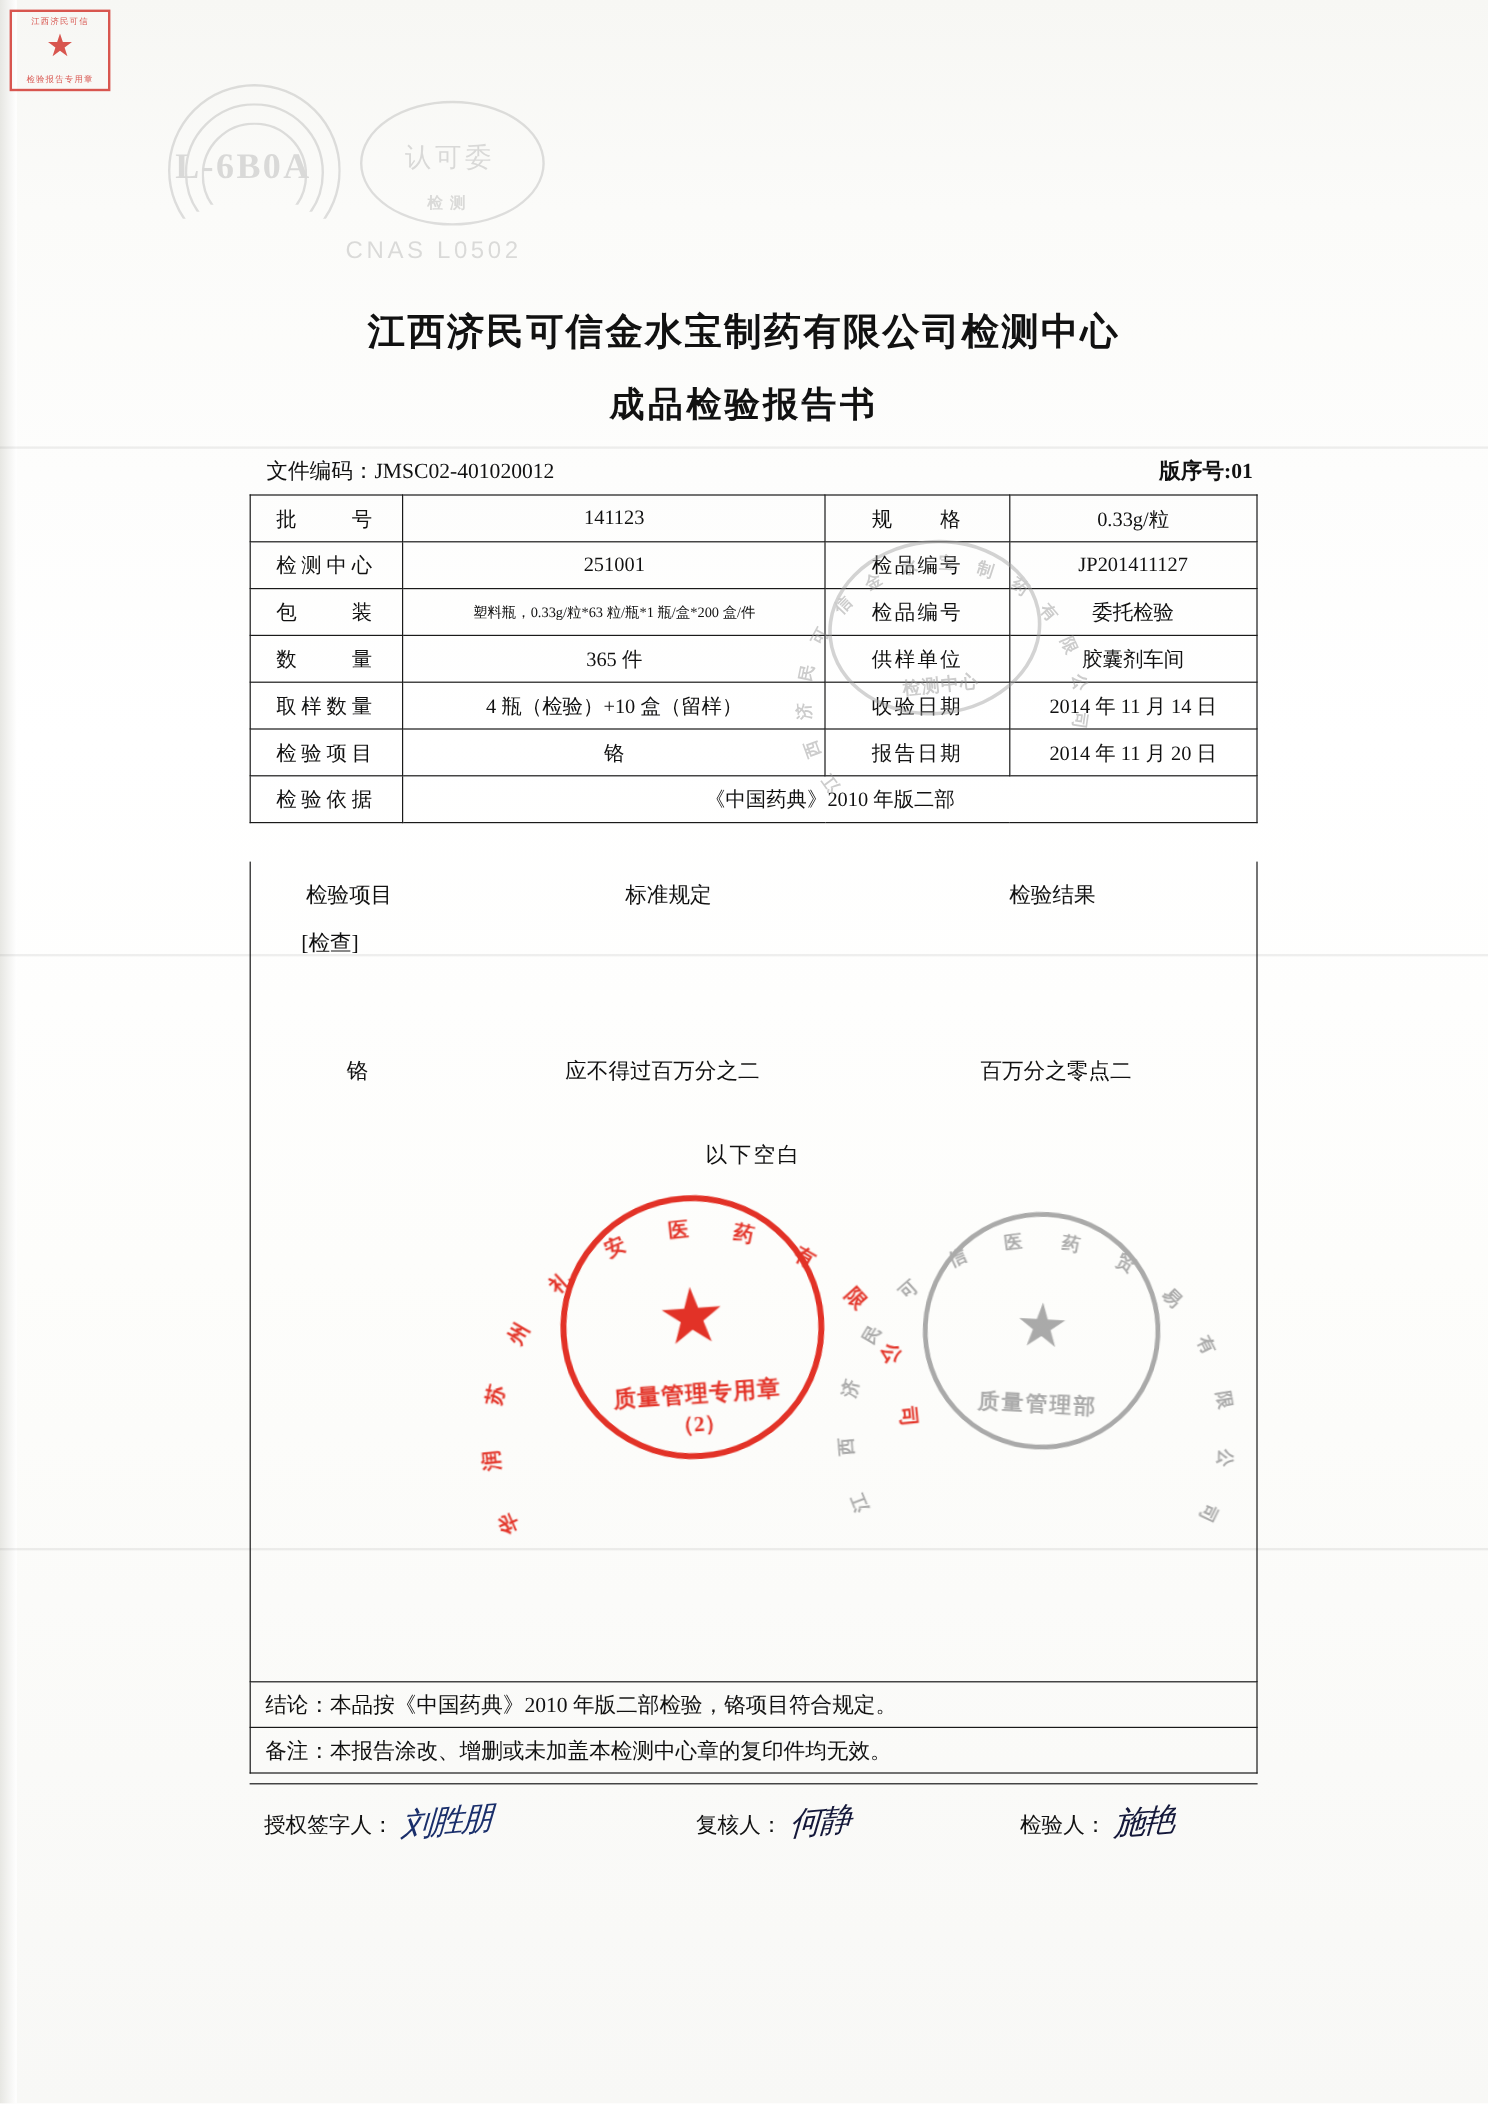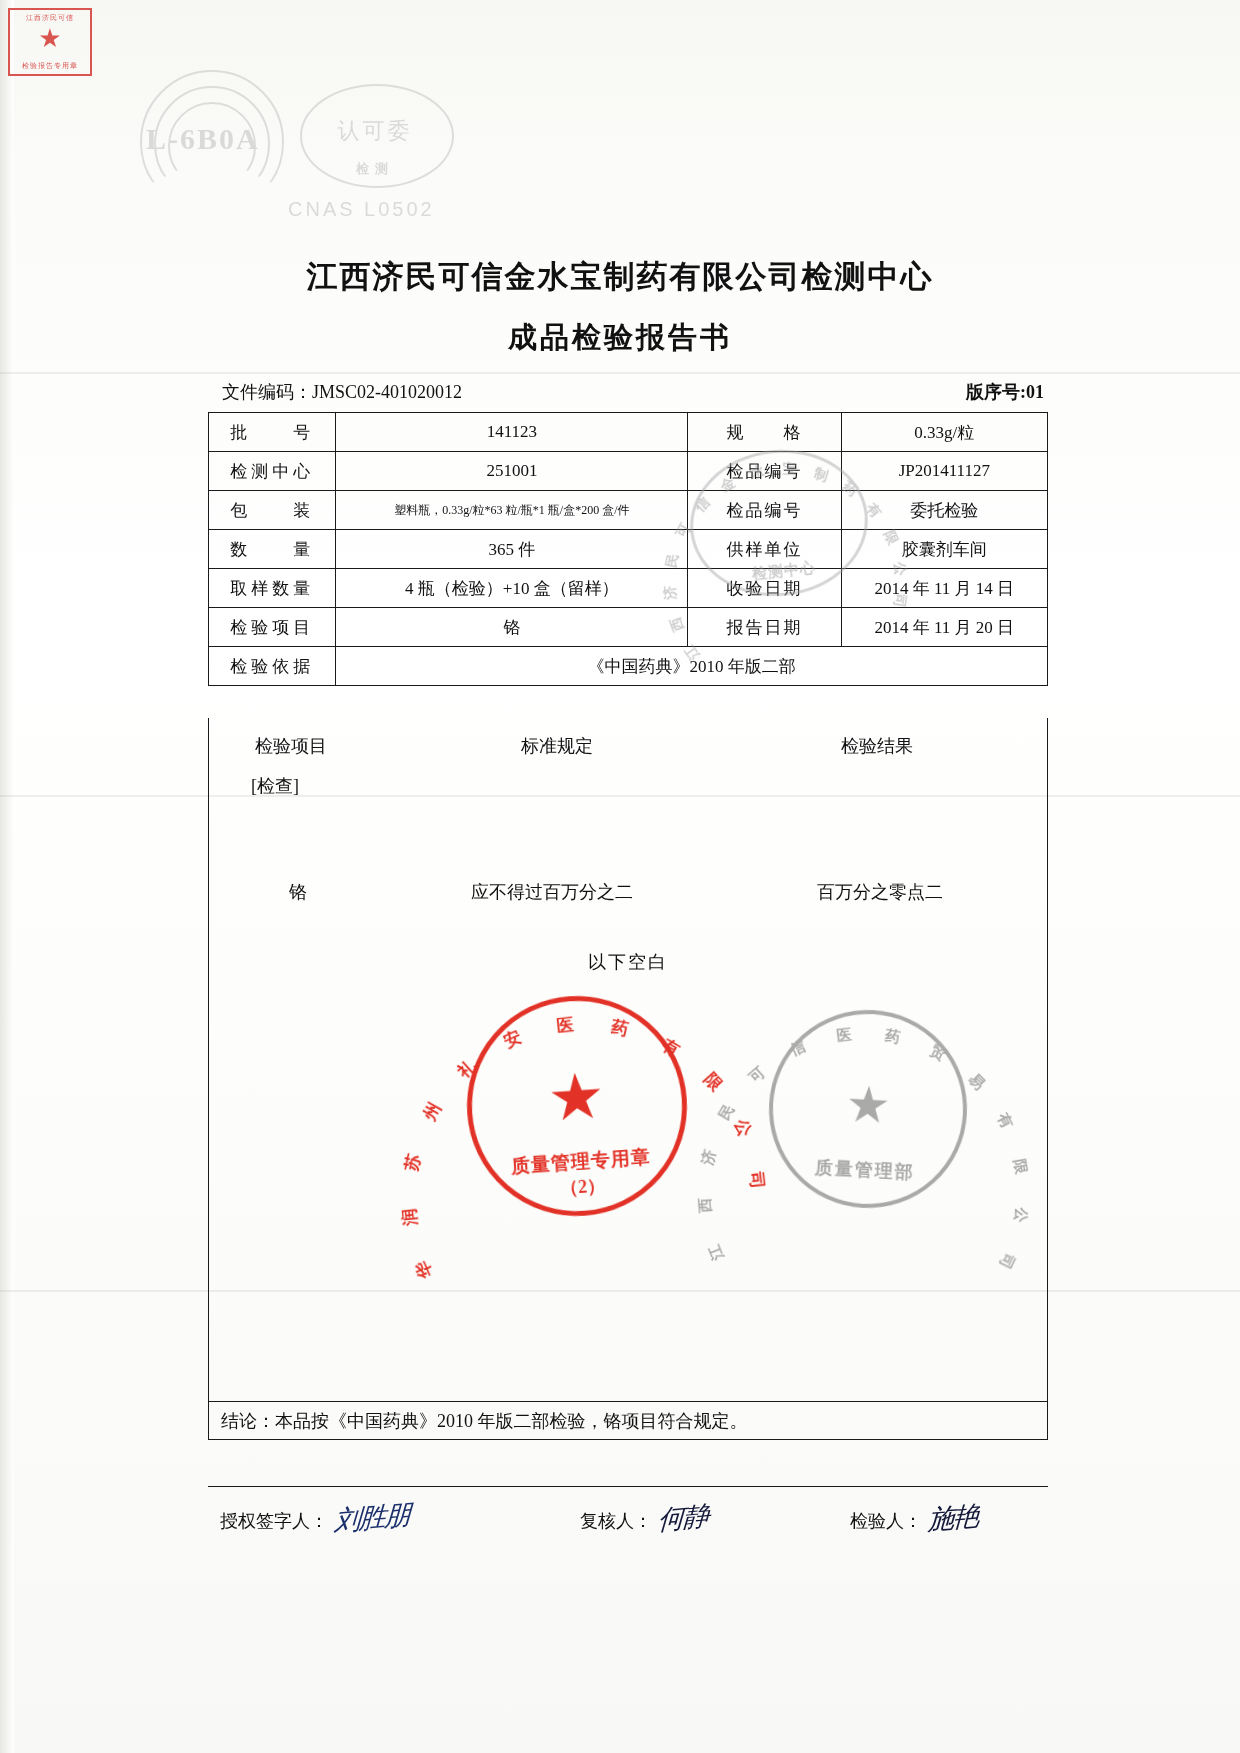--- a/index.html
+++ b/index.html
@@ -573,20 +573,23 @@
         </div>
       <div class="star">★</div>
       <div class="bottom-text">质量管理部</div>
     </div>
   </div>
 
   <div class="footer">
     <div class="footer-line footer-box">
       <span>结论：</span><span>本品按《中国药典》2010 年版二部检验，铬项目符合规定。</span>
     </div>
+    <div class="footer-line footer-box">
+      <span>备注：</span><span>本报告涂改、增删或未加盖本检测中心章的复印件均无效。</span>
+    </div>
   </div>
 
   <div class="bottom-rule"></div>
 
   <div class="sign-row">
     <div class="sign-cell sc-1">
       <span>授权签字人：</span><span class="sig">刘胜朋</span>
     </div>
     <div class="sign-cell sc-2">
       <span>复核人：</span><span class="sig black">何静</span>

